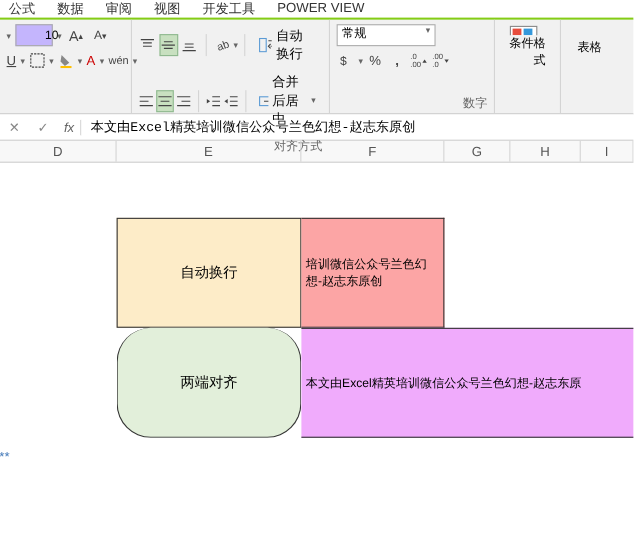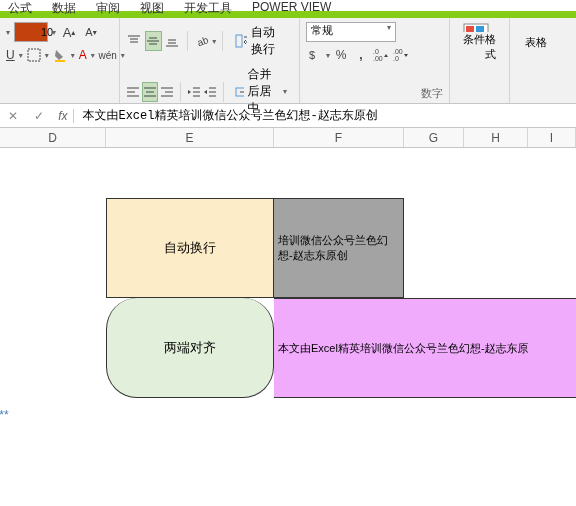--- a/index.html
+++ b/index.html
@@ -13,21 +13,21 @@
   position: relative;
 }
 .ribbon-tabs {
   height: 18px;
   background: #fff;
   display: flex;
   gap: 20px;
   padding-left: 8px;
   color: #333;
   font-size: 12px;
-  border-bottom: 7px solid #84cc16;
+  border-bottom: 2px solid #84cc16;
 }
 .ribbon-tabs span { cursor: pointer; }
 .ribbon {
   background: #f1f1f1;
   height: 86px;
   display: flex;
   border-bottom: 1px solid #c6c6c6;
 }
 .group {
   border-right: 1px solid #d4d4d4;
@@ -40,21 +40,21 @@
   text-align: right;
   font-size: 11px;
   color: #666;
   margin-top: 2px;
 }
 .font-group { width: 120px; }
 .font-row { display: flex; align-items: center; gap: 4px; margin-bottom: 4px; }
 .font-size-box {
   width: 32px; height: 20px;
   border: 1px solid #aaa;
-  background: #c2410c;
+  background: #c4b5fd;
   display: flex; align-items: center; justify-content: center;
   font-size: 11px;
   padding-left: 32px;
 }
 .btn-icon {
   width: 18px; height: 18px;
   display: flex; align-items: center; justify-content: center;
   color: #444;
   cursor: pointer;
 }
@@ -120,21 +120,21 @@
 .cell-box {
   position: absolute;
   border: 1px solid #333;
   display: flex;
   align-items: center;
   justify-content: center;
   font-size: 13px;
 }
 .cell-yellow { background: #fdecc8; left: 106px; top: 50px; width: 168px; height: 100px; }
 .cell-green { background: #e2efda; left: 106px; top: 150px; width: 168px; height: 100px; border-top: none; border-radius: 31px; }
-.cell-right1 { left: 274px; top: 50px; width: 130px; height: 100px; background: #a3a3a3; border-left: none; font-size: 11px; text-align: left; padding: 0 4px; justify-content: flex-start; }
+.cell-right1 { left: 274px; top: 50px; width: 130px; height: 100px; background: #fca5a5; border-left: none; font-size: 11px; text-align: left; padding: 0 4px; justify-content: flex-start; }
 .cell-right2 { left: 274px; top: 150px; width: 302px; height: 100px; background: #f0abfc; border-left: none; border-right: none; font-size: 11px; padding: 0 4px; justify-content: flex-start; }
 .asterisks { position: absolute; left: -10px; top: 260px; color: #4a7ebb; font-size: 12px; }
 .dropdown-caret { font-size: 8px; color: #666; }
 .divider-v { width: 1px; background: #d4d4d4; margin: 0 4px; height: 20px; }
 svg { display: block; }
 </style>
 </head>
 <body>
 
 <div class="ribbon-tabs">
@@ -265,20 +265,21 @@
         <div class="merge-btn">
           <svg width="16" height="14">
               <rect x="1" y="3" width="14" height="8" fill="none" stroke="#5b9bd5"></rect>
               <line x1="5" y1="7" x2="11" y2="7" stroke="#444"></line>
             </svg>
           <span>合并后居中</span>
           <span class="dropdown-caret">▾</span>
         </div>
       </div>
     </div>
+    <div class="group-label">对齐方式</div>
   </div>
 
   <div class="group number-group">
     <div>
       <div class="align-row">
         <div class="format-select">
           <span>常规</span>
           <span class="dropdown-caret">▾</span>
         </div>
       </div>

